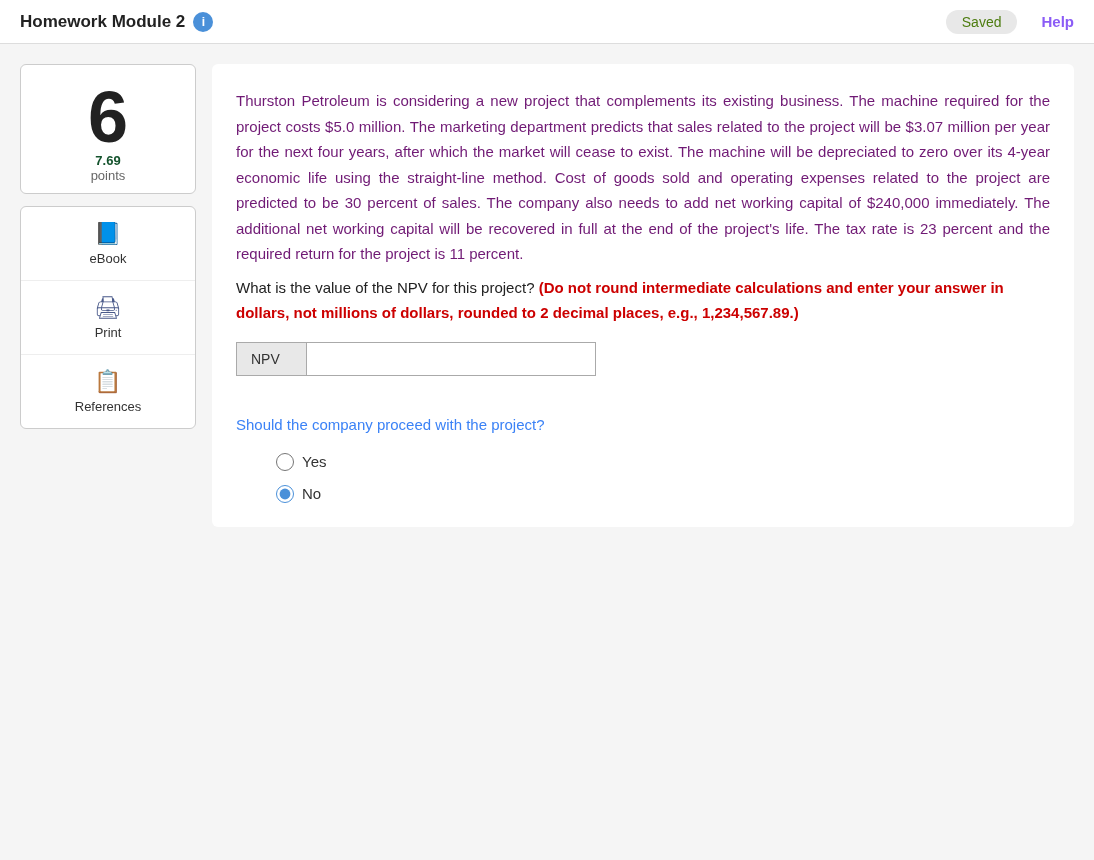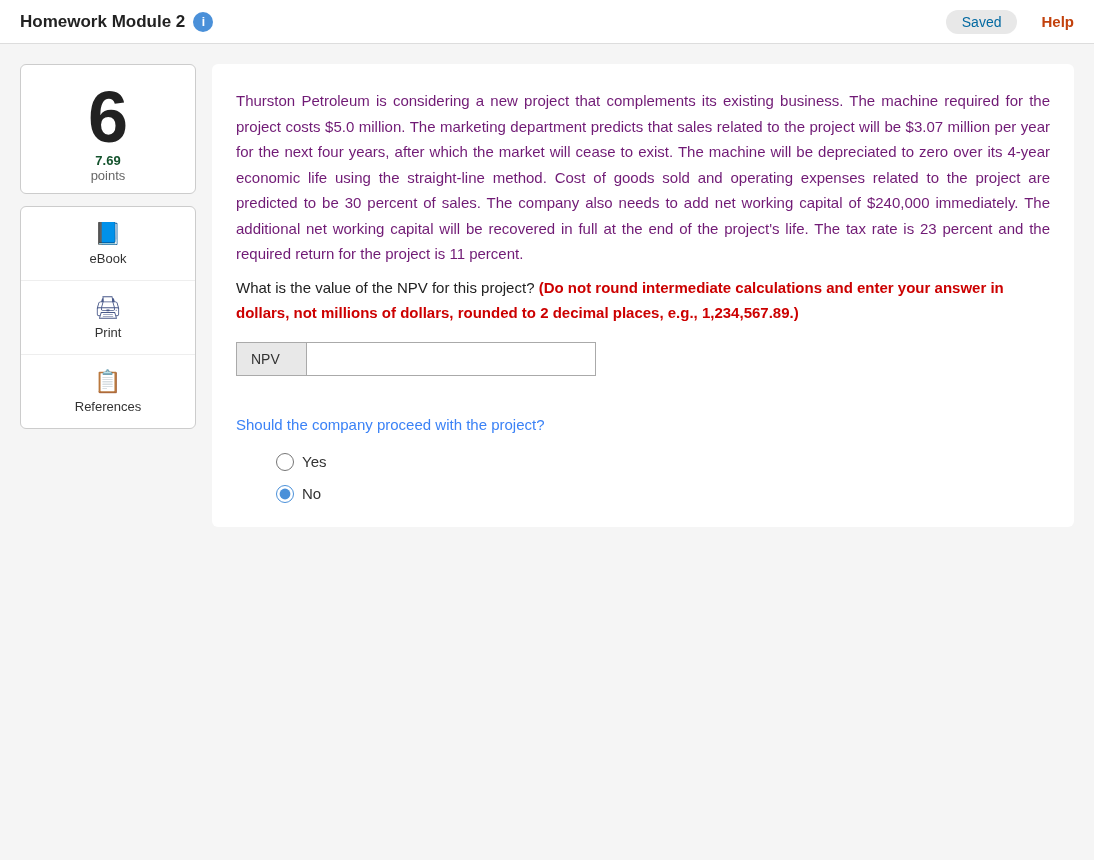--- a/index.html
+++ b/index.html
@@ -32,26 +32,26 @@
       font-size: 12px;
       font-weight: bold;
       cursor: pointer;
     }
     .saved-badge {
       margin-left: auto;
       background: #e8e8e8;
       border-radius: 20px;
       padding: 4px 16px;
       font-size: 14px;
-      color: #0369a1;
+      color: #4d7c0f;
     }
     .help-btn {
       margin-left: 24px;
       font-size: 15px;
-      color: #c2410c;
+      color: #8b5cf6;
       cursor: pointer;
       font-weight: bold;
     }
 
     
     .main-content {
       display: flex;
       padding: 20px;
       gap: 16px;
       max-width: 1094px;

